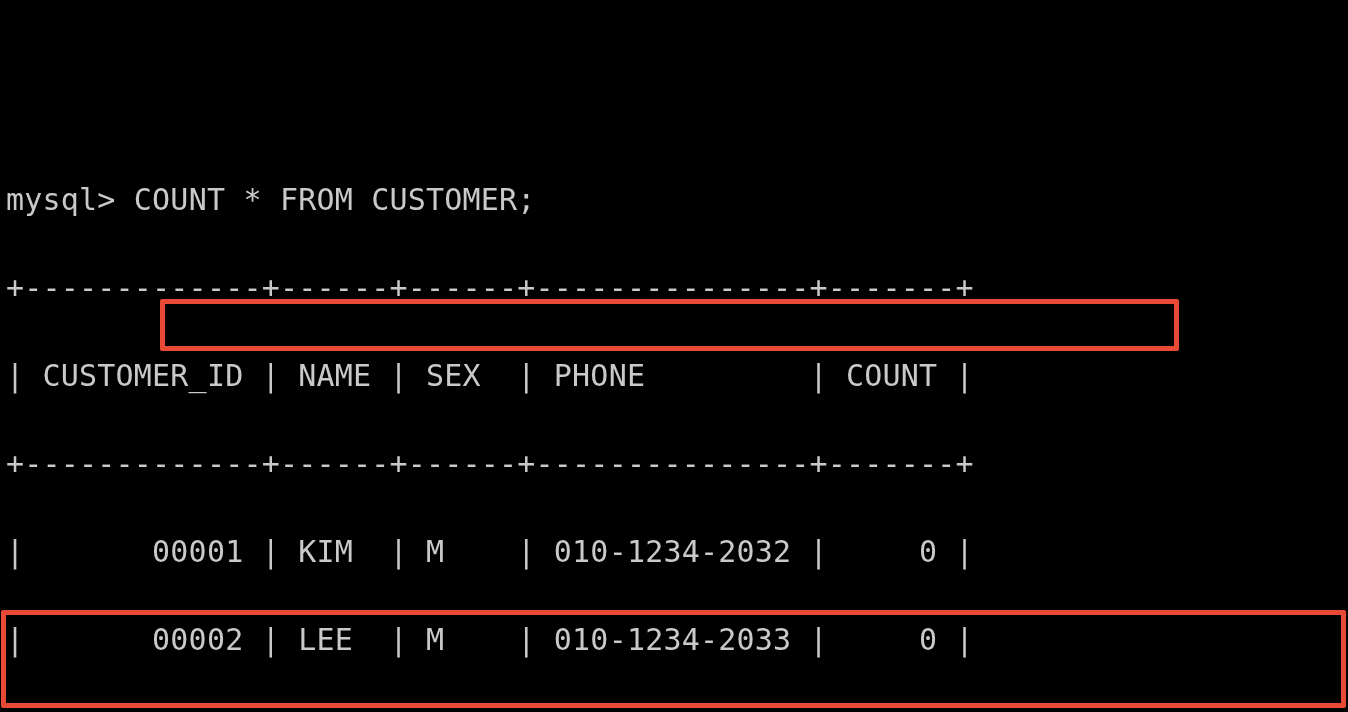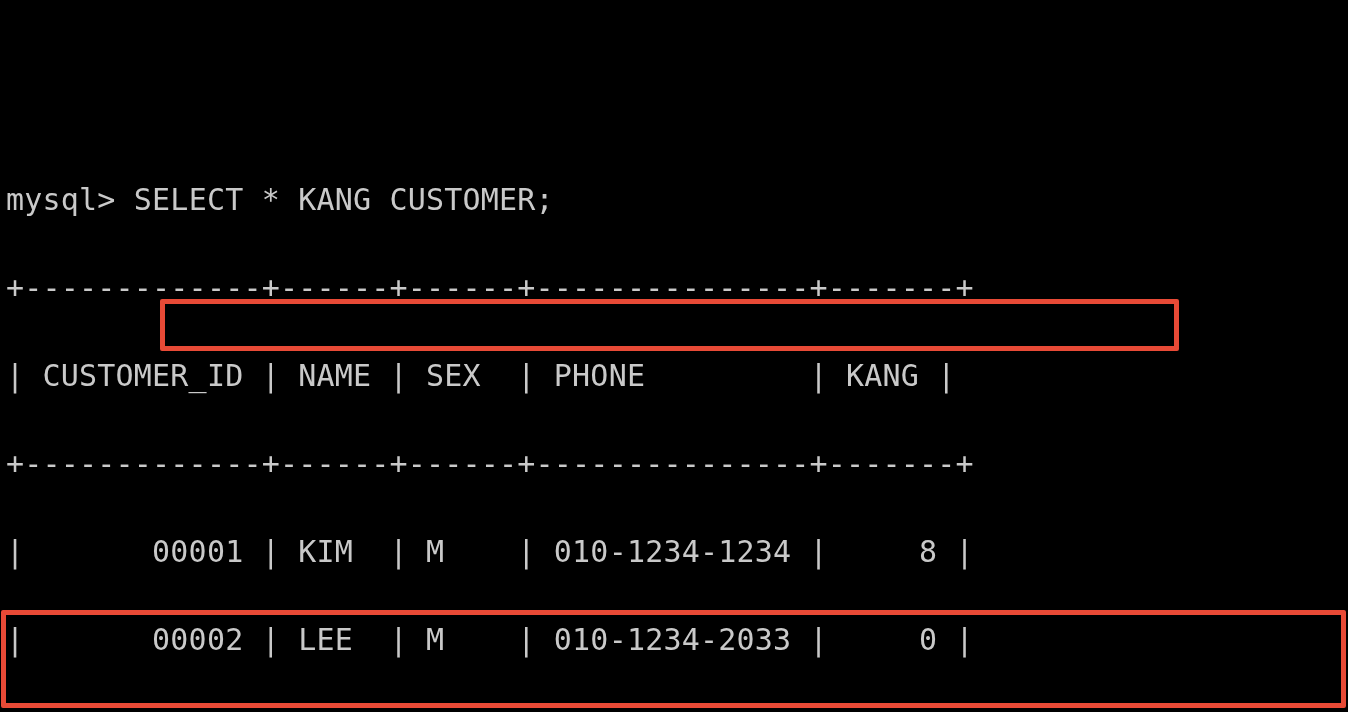--- a/index.html
+++ b/index.html
@@ -37,25 +37,25 @@
     left: 1px;
     width: 1345px;
     height: 98px;
   }
 </style>
 </head>
 <body>
 
 
 
-<span class="line"><span>mysql&gt;</span> <span>SELECT * KANG CUSTOMER;</span></span>
+<span class="line"><span>mysql&gt;</span> <span>COUNT * FROM CUSTOMER;</span></span>
 <span class="line">+-------------+------+------+---------------+-------+</span>
-<span class="line">| CUSTOMER_ID | NAME | SEX  | PHONE         | KANG |</span>
+<span class="line">| CUSTOMER_ID | NAME | SEX  | PHONE         | COUNT |</span>
 <span class="line">+-------------+------+------+---------------+-------+</span>
-<span class="line">|       00001 | KIM  | M    | 010-1234-1234 |     8 |</span>
+<span class="line">|       00001 | KIM  | M    | 010-1234-2032 |     0 |</span>
 <span class="line">|       00002 | LEE  | M    | 010-1234-2033 |     0 |</span>
 <span class="line">|       00003 | KANG | M    | 010-2123-1234 |     0 |</span>
 
 
 
 
 
 
 <span class="line"></span>
 

